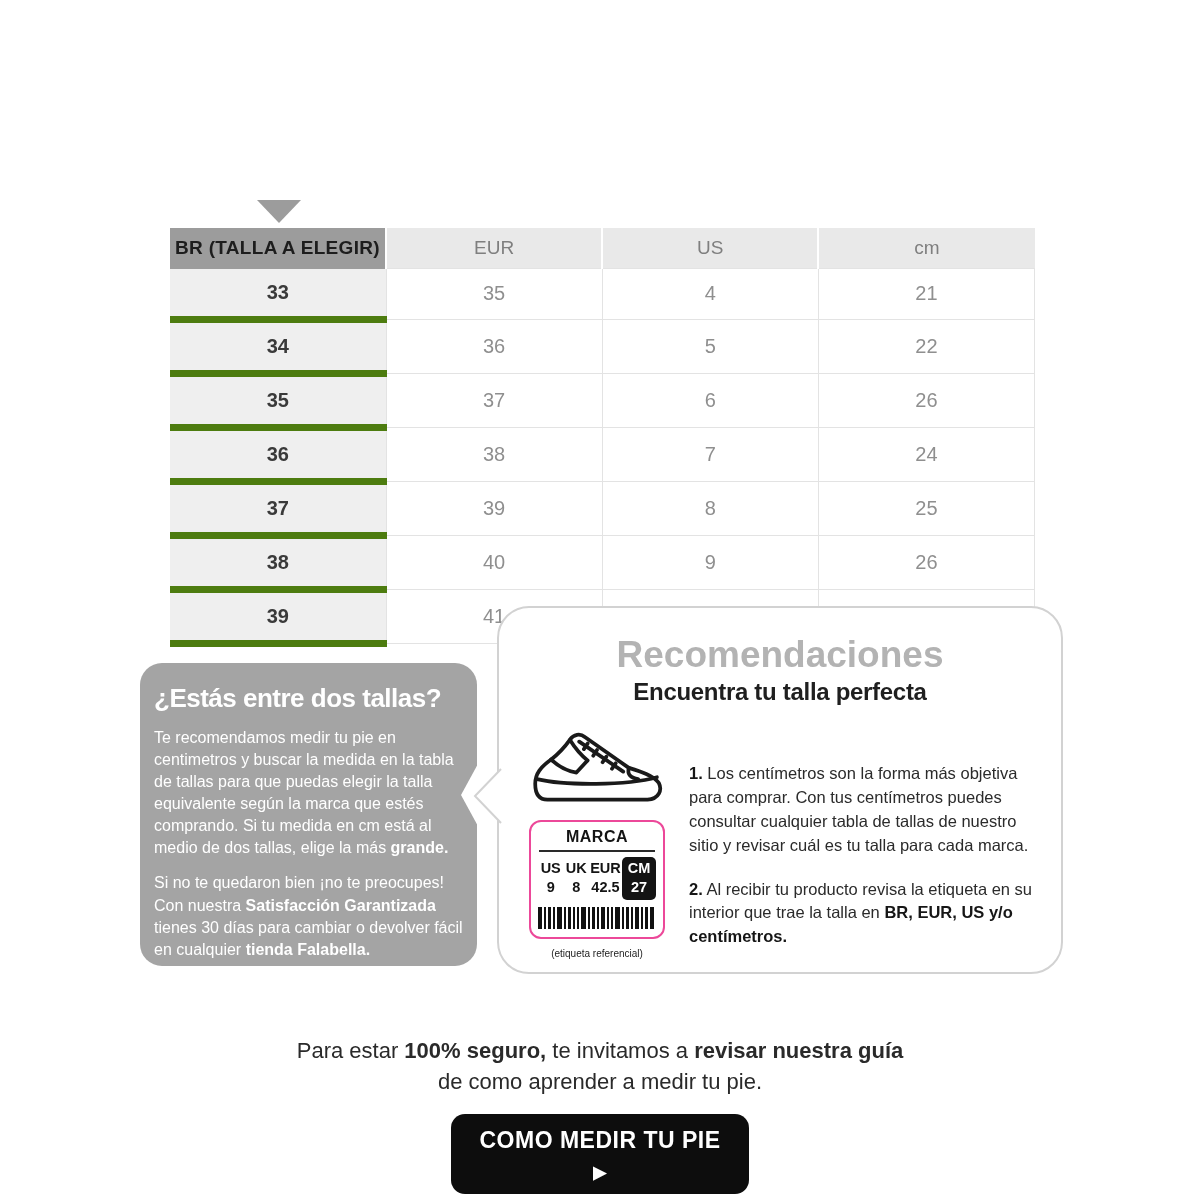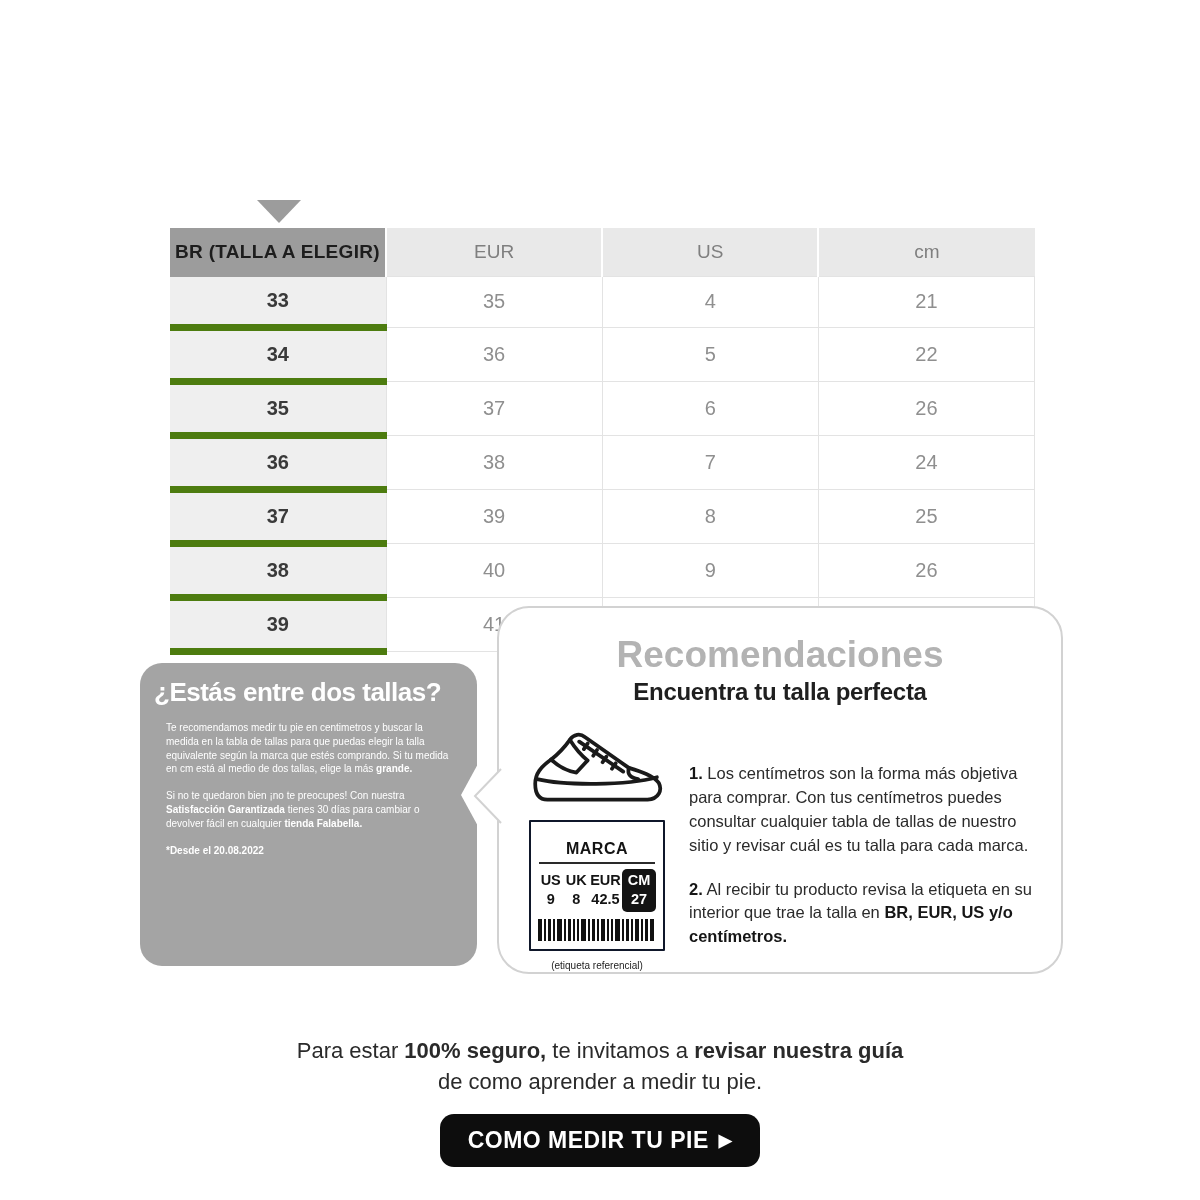--- a/index.html
+++ b/index.html
@@ -19,66 +19,66 @@
   .mujer{font-size:48px;font-weight:bold;color:#2d2d2d;margin-top:8px;letter-spacing:-1px;}
 
   
   .tri{position:absolute;left:257px;top:200px;width:0;height:0;
     border-left:22px solid transparent;border-right:22px solid transparent;
     border-top:23px solid #9c9c9c;}
 
   
   .size-table{position:absolute;left:170px;top:228px;width:865px;border-collapse:collapse;table-layout:fixed;}
   .size-table th,.size-table td{text-align:center;vertical-align:middle;padding:0;}
-  .size-table th{height:48px;font-size:19px;}
+  .size-table th{height:40px;font-size:19px;}
   .th-br{background:#9c9c9c;color:#1d1d1d;font-weight:bold;letter-spacing:0.3px;}
   .th-other{background:#e9e9e9;color:#7f7f7f;font-weight:normal;border-left:2px solid #ffffff;}
   .size-table td{height:47px;font-size:20px;}
   .td-label{background:#efefef;color:#3a3a3a;font-weight:bold;border-bottom:7px solid #4d7c0f;}
   .td-val{background:#ffffff;color:#8f8f8f;border:1px solid #e3e3e3;}
 
   
   .bubble{position:absolute;left:140px;top:663px;width:337px;height:303px;background:#a4a4a4;
-    border-radius:22px;padding:14px 14px 0 14px;box-sizing:border-box;color:#ffffff;}
+    border-radius:22px;padding:20px 14px 0 14px;box-sizing:border-box;color:#ffffff;}
   .bubble-title{font-size:26px;font-weight:bold;margin:0 0 13px;white-space:nowrap;letter-spacing:-0.5px;}
-  .bubble p{font-size:10px;line-height:1.38;margin:0 12px 13px;}
+  .bubble p{font-size:16px;line-height:1.38;margin:0 0 13px;}
   .bubble-date{font-size:16px;font-weight:bold;margin:0;}
   .bubble-notch{position:absolute;left:461px;top:762px;width:0;height:0;
     border-top:33px solid transparent;border-bottom:33px solid transparent;border-right:18px solid #ffffff;}
 
   
   .card{position:absolute;left:497px;top:606px;width:566px;height:368px;background:#ffffff;
     border:2px solid #d2d2d2;border-radius:32px;box-sizing:border-box;text-align:center;padding-top:28px;}
   .card-tail{position:absolute;left:455px;top:758px;}
   .reco-title{font-size:37px;font-weight:bold;color:#b3b3b3;margin:0;line-height:1.05;}
   .reco-sub{font-size:24px;font-weight:bold;color:#1f1f1f;margin:3px 0 0;letter-spacing:-0.3px;}
   .card-body{display:flex;text-align:left;padding:16px 26px 0 12px;}
   .left-col{width:172px;flex:none;display:flex;flex-direction:column;align-items:center;}
-  .label-box{margin-top:10px;width:136px;border:2px solid #0f172a;border-radius:1px;padding:18px 7px 8px;box-sizing:border-box;}
+  .label-box{margin-top:10px;width:136px;border:2px solid #ec4899;border-radius:12px;padding:6px 7px 8px;box-sizing:border-box;}
   .label-brand{font-size:16px;font-weight:bold;text-align:center;color:#141414;letter-spacing:0.5px;}
   .label-rule{border:none;border-top:2px solid #2a2a2a;margin:4px 1px 5px;}
   .label-grid{display:flex;align-items:center;}
   .unit-col{flex:1;text-align:center;line-height:1.35;color:#141414;}
   .unit{font-size:14.5px;font-weight:bold;}
   .uval{font-size:14.5px;font-weight:bold;}
   .cm-box{background:#141414;color:#ffffff;border-radius:5px;width:34px;flex:none;
     text-align:center;font-weight:bold;font-size:14.5px;line-height:1.35;padding:2px 0;}
   .barcode{margin-top:7px;display:block;}
   .label-caption{font-size:10px;color:#1d1d1d;margin-top:9px;}
   .right-col{flex:1;margin-top:40px;font-size:16.5px;line-height:1.45;color:#2b2b2b;padding-left:6px;}
   .point{margin:0 0 20px;}
   .point b{color:#161616;}
 
   
   .footer-text{position:absolute;left:0;top:1036px;width:100%;text-align:center;
     font-size:22px;color:#2a2a2a;line-height:1.4;}
   .footer-button-row{position:absolute;left:0;top:1114px;width:100%;display:flex;justify-content:center;}
   .btn{background:#0d0d0d;color:#ffffff;font-family:"Liberation Sans",sans-serif;font-weight:bold;
     font-size:23px;padding:13px 28px;border-radius:14px;border:none;display:flex;align-items:center;
-    gap:10px;letter-spacing:0.5px;cursor:pointer;}
+    gap:10px;letter-spacing:0.5px;cursor:pointer;flex-direction:column;}
   .btn-arrow{font-size:17px;line-height:1;}
 </style>
 </head>
 <body>
 
 <div class="canvas">
 
 
   <div class="tri"></div>
 

